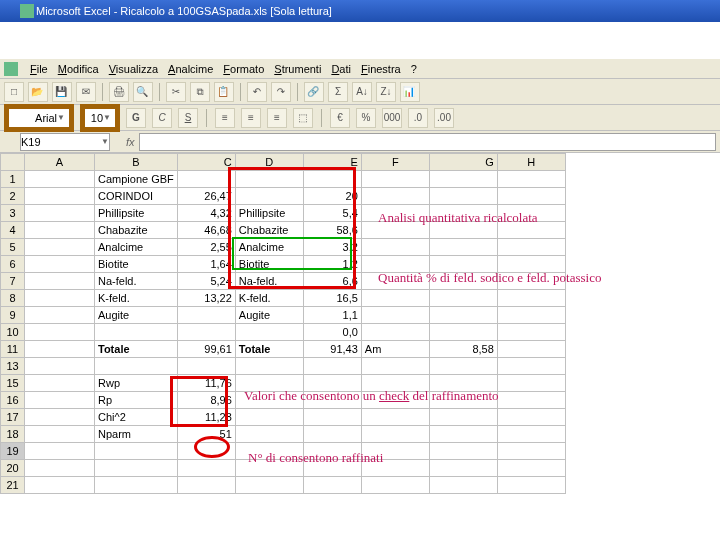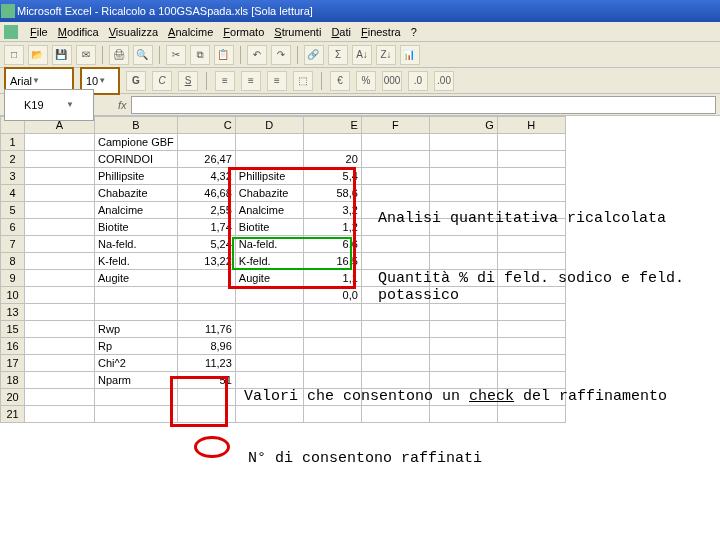--- a/index.html
+++ b/index.html
@@ -1,39 +1,39 @@
 <!DOCTYPE html>
 <html><head>
 <meta charset="utf-8">
 <style>
   * { box-sizing: border-box; }
   body { margin: 0; font-family: Tahoma, Arial, sans-serif; font-size: 11px; background: #fff; width: 720px; height: 540px; overflow: hidden; position: relative; }
-  .titlebar { background: linear-gradient(#3a6fd6,#1f4fb0); color: #fff; height: 22px; display: flex; align-items: center; padding: 0 1px; }
-  .menubar { background: #ece9d8; height: 20px; display: flex; align-items: center; padding: 0 4px; gap: 10px; border-bottom:1px solid #c0c0c0; }
+  .titlebar { background: linear-gradient(#3a6fd6,#1f4fb0); color: #fff; height: 22px; display: flex; align-items: center; padding: 0 20px; }
+  .menubar { background: #ece9d8; height: 20px; display: flex; align-items: center; padding: 0 4px; gap: 10px; border-bottom:1px solid #c0c0c0;margin-top:37px; }
   .menubar span { text-decoration: underline; text-decoration-color: transparent; }
   .menubar span:first-letter { text-decoration: underline; }
   .toolbar { background: #ece9d8; height: 26px; display:flex; align-items:center; padding:0 4px; gap:4px; border-bottom:1px solid #c0c0c0; }
   .tbtn { width:20px; height:20px; border:1px solid #d0cdb8; background:#f5f3e6; display:flex; align-items:center; justify-content:center; font-size:10px; color:#555; cursor:pointer; }
   .sep { width:1px; height:18px; background:#b0b0a0; margin:0 2px; }
   .fmtbar { background:#ece9d8; height:26px; display:flex; align-items:center; padding:0 4px; gap:6px; border-bottom:1px solid #c0c0c0;}
-  .fontbox { border:2px solid #a16207; background:#fff; height:28px; padding:0 4px; display:flex; align-items:center; min-width:70px; justify-content:flex-start;}
+  .fontbox { border:5px solid #a16207; background:#fff; height:28px; padding:0 4px; display:flex; align-items:center; min-width:70px; justify-content:flex-end;}
   .fbox-arrow{font-size:8px;color:#666;}
   .namebox-row{background:#ece9d8;height:22px;display:flex;align-items:center;border-bottom:1px solid #c0c0c0;}
-  .namebox{border:1px solid #a0a0a0;background:#fff;height:32px;width:90px;margin-left:4px;display:flex;align-items:center;justify-content:space-between;padding:0 19px;}
-  .fx{margin-left:24px;font-style:italic;color:#666;}
+  .namebox{border:1px solid #a0a0a0;background:#fff;height:18px;width:90px;margin-left:20px;display:flex;align-items:center;justify-content:space-between;padding:0 0;}
+  .fx{margin-left:16px;font-style:italic;color:#666;}
   .fxbar{border:1px solid #a0a0a0;background:#fff;height:18px;flex:1;margin-left:4px;margin-right:4px;}
   .grid{display:table;border-collapse:collapse;}
   .row{display:table-row;}
   .cell,.hdr,.rowhdr{display:table-cell;border:1px solid #c0c0c0;height:17px;padding:0 3px;vertical-align:middle;white-space:nowrap;}
   .hdr{background:#ece9d8;text-align:center;font-weight:normal;}
   .rowhdr{background:#ece9d8;text-align:center;width:24px;}
   .corner{background:#ece9d8;width:24px;}
   .colA{width:70px;} .colB{width:72px;} .colC{width:58px;text-align:right;} .colD{width:68px;} .colE{width:58px;text-align:right;} .colF{width:68px;} .colG{width:68px;text-align:right;} .colH{width:68px;}
   .rowhdr.selr{background:#ccc;}
-  .overlay{position:absolute;font-family:Liberation Mono, monospace;font-size:15px;color:#000000;pointer-events:none;}
+  .overlay{position:absolute;font-family:Liberation Serif, serif;font-size:13px;color:#be185d;pointer-events:none;}
   .redbox{position:absolute;border:3px solid #d00;pointer-events:none;}
   .greenbox{position:absolute;border:2px solid #0a0;pointer-events:none;}
   .redcircle{position:absolute;border:3px solid #d00;border-radius:50%;pointer-events:none;}
   .u{text-decoration:underline;}
   .sicon{width:14px;height:14px;display:inline-block;background:#6b8; margin-right:2px;}
 </style>
 </head>
 <body>
 
 <div class="titlebar">
@@ -181,21 +181,21 @@
       <div class="cell colD">Analcime</div>
       <div class="cell colE">3,2</div>
       <div class="cell colF"></div>
       <div class="cell colG"></div>
       <div class="cell colH"></div>
     </div>
     <div class="row">
       <div class="rowhdr">6</div>
       <div class="cell colA"></div>
       <div class="cell colB">Biotite</div>
-      <div class="cell colC">1,74</div>
+      <div class="cell colC">1,64</div>
       <div class="cell colD">Biotite</div>
       <div class="cell colE">1,2</div>
       <div class="cell colF"></div>
       <div class="cell colG"></div>
       <div class="cell colH"></div>
     </div>
     <div class="row">
       <div class="rowhdr">7</div>
       <div class="cell colA"></div>
       <div class="cell colB">Na-feld.</div>
@@ -233,20 +233,31 @@
       <div class="cell colA"></div>
       <div class="cell colB"></div>
       <div class="cell colC"></div>
       <div class="cell colD"></div>
       <div class="cell colE">0,0</div>
       <div class="cell colF"></div>
       <div class="cell colG"></div>
       <div class="cell colH"></div>
     </div>
     <div class="row">
+      <div class="rowhdr">11</div>
+      <div class="cell colA"></div>
+      <div class="cell colB" style="font-weight: bold;">Totale</div>
+      <div class="cell colC">99,61</div>
+      <div class="cell colD" style="font-weight: bold;">Totale</div>
+      <div class="cell colE">91,43</div>
+      <div class="cell colF">Am</div>
+      <div class="cell colG">8,58</div>
+      <div class="cell colH"></div>
+    </div>
+    <div class="row">
       <div class="rowhdr">13</div>
       <div class="cell colA"></div>
       <div class="cell colB"></div>
       <div class="cell colC"></div>
       <div class="cell colD"></div>
       <div class="cell colE"></div>
       <div class="cell colF"></div>
       <div class="cell colG"></div>
       <div class="cell colH"></div>
     </div>
@@ -281,20 +292,31 @@
       <div class="cell colE"></div>
       <div class="cell colF"></div>
       <div class="cell colG"></div>
       <div class="cell colH"></div>
     </div>
     <div class="row">
       <div class="rowhdr">18</div>
       <div class="cell colA"></div>
       <div class="cell colB">Nparm</div>
       <div class="cell colC">51</div>
+      <div class="cell colD"></div>
+      <div class="cell colE"></div>
+      <div class="cell colF"></div>
+      <div class="cell colG"></div>
+      <div class="cell colH"></div>
+    </div>
+    <div class="row">
+      <div class="rowhdr selr">19</div>
+      <div class="cell colA"></div>
+      <div class="cell colB"></div>
+      <div class="cell colC"></div>
       <div class="cell colD"></div>
       <div class="cell colE"></div>
       <div class="cell colF"></div>
       <div class="cell colG"></div>
       <div class="cell colH"></div>
     </div>
     <div class="row">
       <div class="rowhdr">20</div>
       <div class="cell colA"></div>
       <div class="cell colB"></div>

